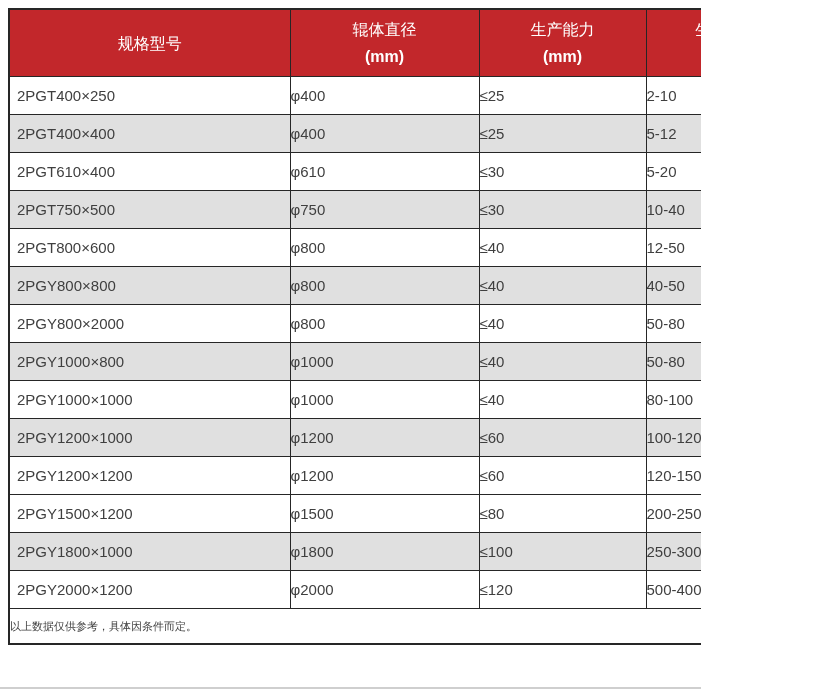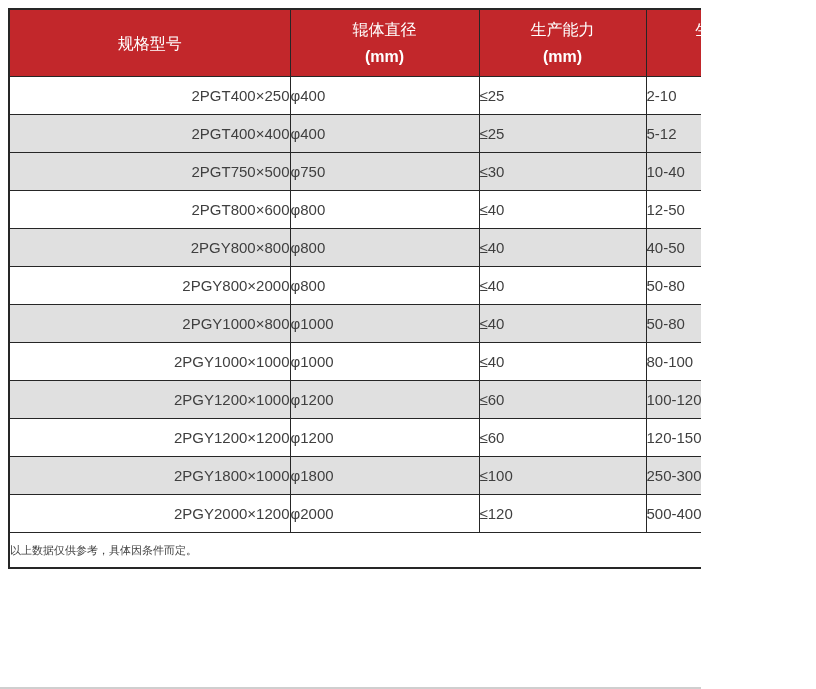--- a/index.html
+++ b/index.html
@@ -49,21 +49,21 @@
   tbody td {
     height: 37px;
     font-size: 15px;
     color: #3f3f3f;
     background: #ffffff;
     padding: 0;
     vertical-align: middle;
   }
   tbody tr.alt td { background: #e0e0e0; }
   tbody td.model-cell {
-    text-align: right;
+    text-align: left;
     padding-left: 7px;
   }
   tbody td.num-cell { text-align: left; }
 
   tfoot td {
     height: 34px;
     font-size: 11px;
     color: #3f3f3f;
     background: #ffffff;
     text-align: left;
@@ -117,20 +117,26 @@
             <td class="num-cell">φ400</td>
             <td class="num-cell">≤25</td>
             <td class="num-cell">2-10</td>
           </tr>
           <tr class="alt">
             <td class="model-cell">2PGT400×400</td>
             <td class="num-cell">φ400</td>
             <td class="num-cell">≤25</td>
             <td class="num-cell">5-12</td>
           </tr>
+          <tr>
+            <td class="model-cell">2PGT610×400</td>
+            <td class="num-cell">φ610</td>
+            <td class="num-cell">≤30</td>
+            <td class="num-cell">5-20</td>
+          </tr>
           <tr class="alt">
             <td class="model-cell">2PGT750×500</td>
             <td class="num-cell">φ750</td>
             <td class="num-cell">≤30</td>
             <td class="num-cell">10-40</td>
           </tr>
           <tr>
             <td class="model-cell">2PGT800×600</td>
             <td class="num-cell">φ800</td>
             <td class="num-cell">≤40</td>
@@ -164,20 +170,26 @@
             <td class="model-cell">2PGY1200×1000</td>
             <td class="num-cell">φ1200</td>
             <td class="num-cell">≤60</td>
             <td class="num-cell">100-120</td>
           </tr>
           <tr>
             <td class="model-cell">2PGY1200×1200</td>
             <td class="num-cell">φ1200</td>
             <td class="num-cell">≤60</td>
             <td class="num-cell">120-150</td>
+          </tr>
+          <tr>
+            <td class="model-cell">2PGY1500×1200</td>
+            <td class="num-cell">φ1500</td>
+            <td class="num-cell">≤80</td>
+            <td class="num-cell">200-250</td>
           </tr>
           <tr class="alt">
             <td class="model-cell">2PGY1800×1000</td>
             <td class="num-cell">φ1800</td>
             <td class="num-cell">≤100</td>
             <td class="num-cell">250-300</td>
           </tr>
           <tr>
             <td class="model-cell">2PGY2000×1200</td>
             <td class="num-cell">φ2000</td>

